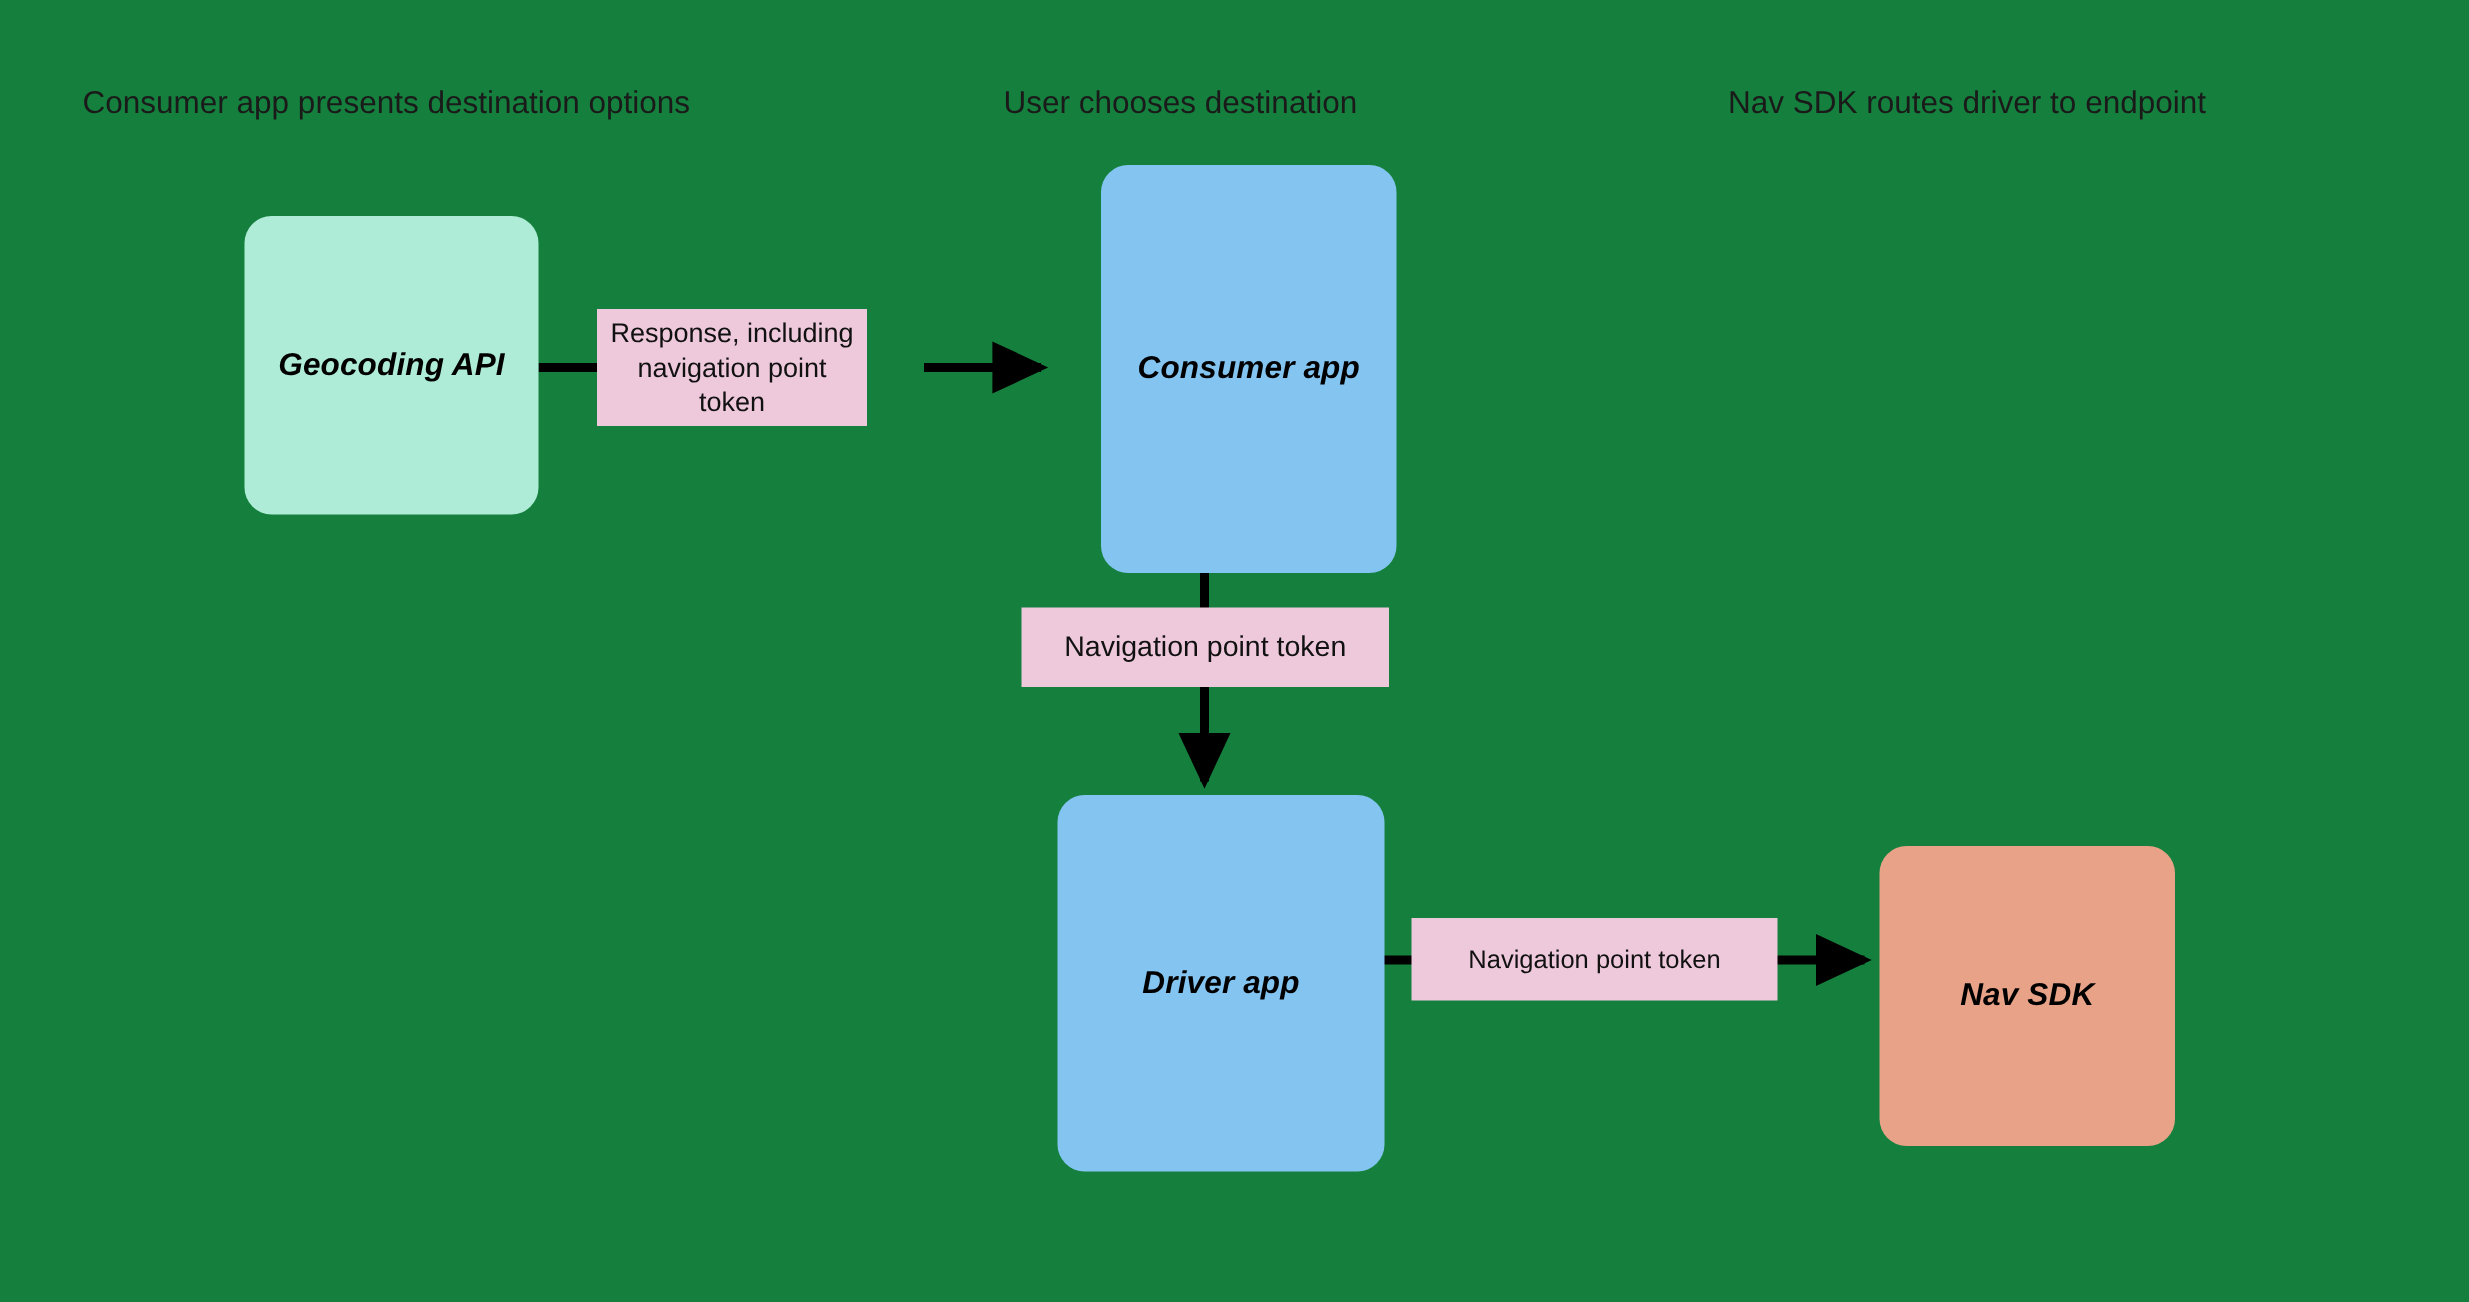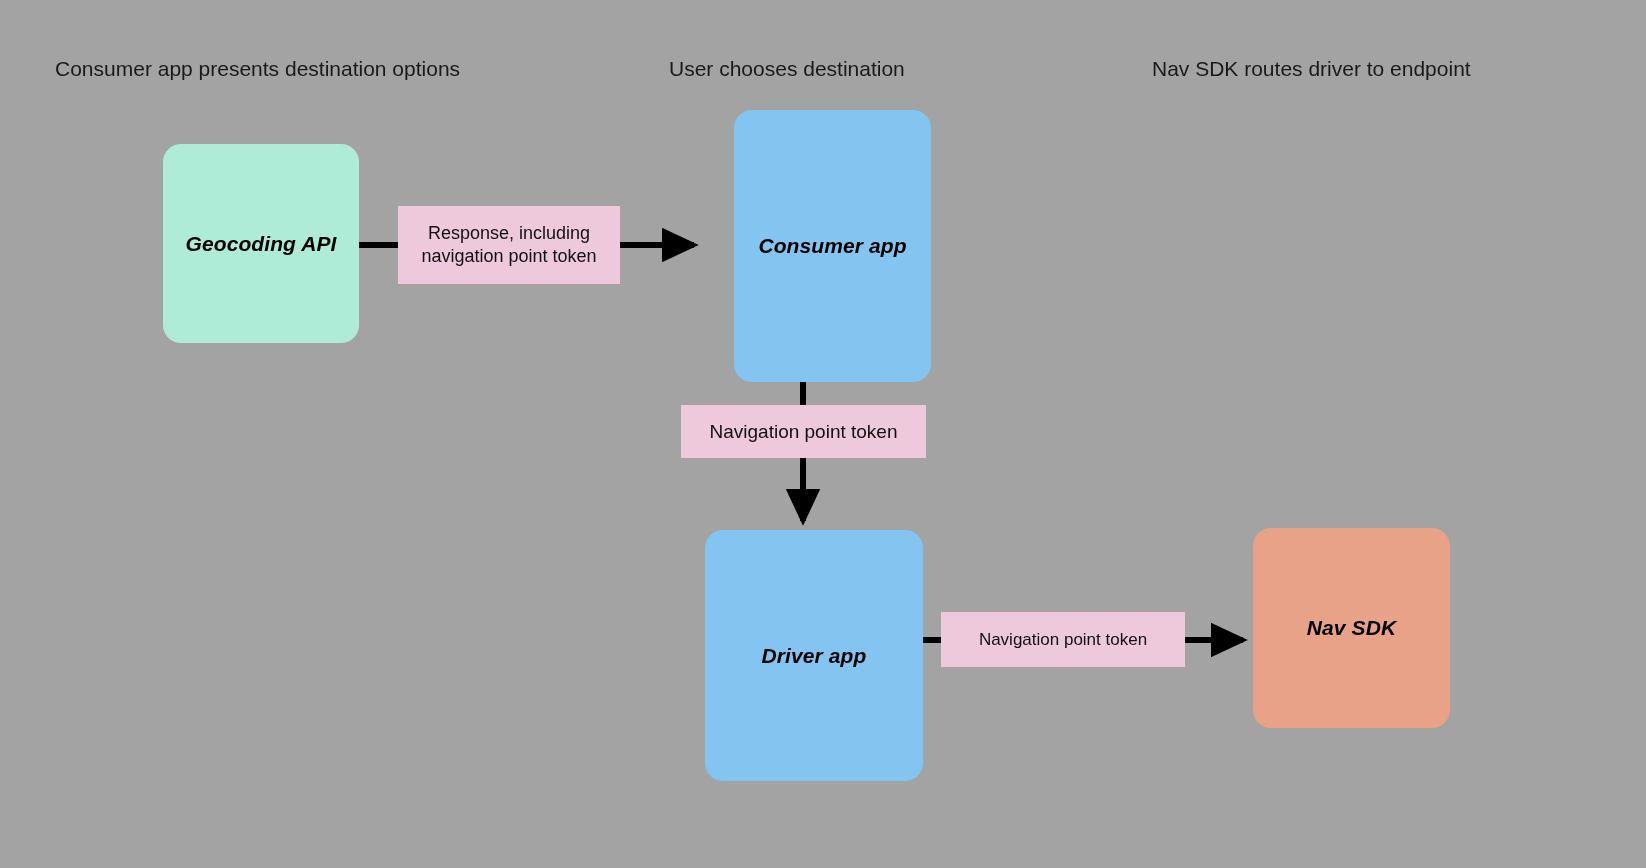--- a/index.html
+++ b/index.html
@@ -9,21 +9,21 @@
     background: #ffffff;
   }
   body {
     font-family: "Liberation Sans", sans-serif;
     -webkit-font-smoothing: antialiased;
   }
   #canvas {
     position: relative;
     width: 1646px;
     height: 868px;
-    background: #a3a3a3;
+    background: #15803d;
     overflow: hidden;
   }
 
   
   .col-header {
     position: absolute;
     font-size: 21px;
     line-height: 26px;
     color: #1a1a1a;
     white-space: nowrap;
@@ -61,39 +61,39 @@
     left: 734px; top: 110px;
     width: 197px; height: 272px;
     background: #83c4f0;
   }
   #node-driver {
     left: 705px; top: 530px;
     width: 218px; height: 251px;
     background: #83c4f0;
   }
   #node-navsdk {
-    left: 1253px; top: 528px;
+    left: 1253px; top: 564px;
     width: 197px; height: 200px;
     background: #e8a287;
   }
 
   
   .edge-label {
     position: absolute;
     background: #eec9dc;
     display: flex;
     align-items: center;
     justify-content: center;
     box-sizing: border-box;
     color: #111111;
     text-align: center;
   }
   #label-response {
     left: 398px; top: 206px;
-    width: 222px; height: 78px;
+    width: 180px; height: 78px;
     font-size: 18px;
     line-height: 23px;
     padding: 11px 6px;
   }
   #label-navtoken-vert {
     left: 681px; top: 405px;
     width: 245px; height: 53px;
     font-size: 19px;
     line-height: 23px;
   }

